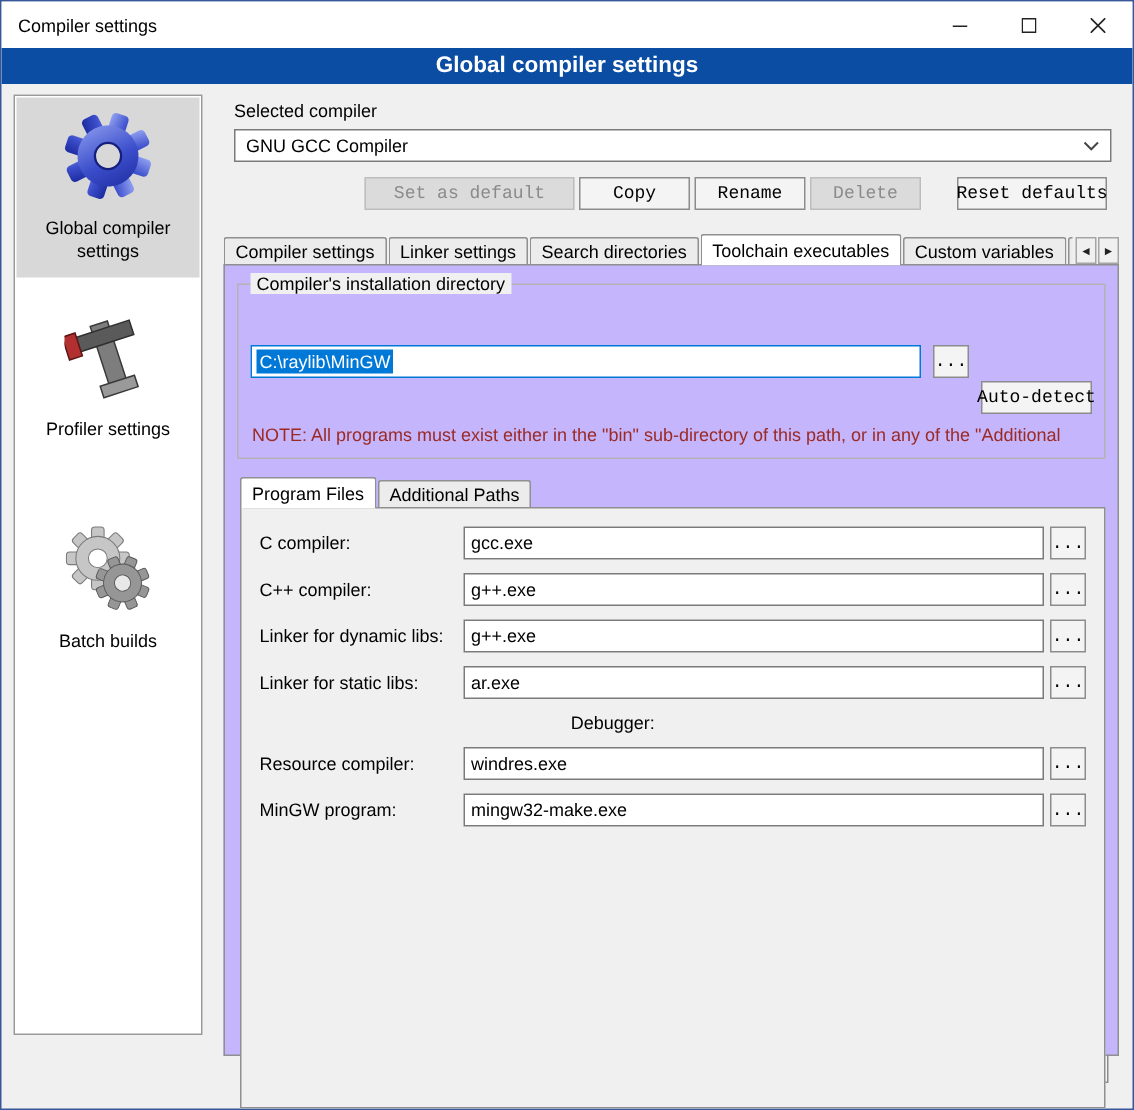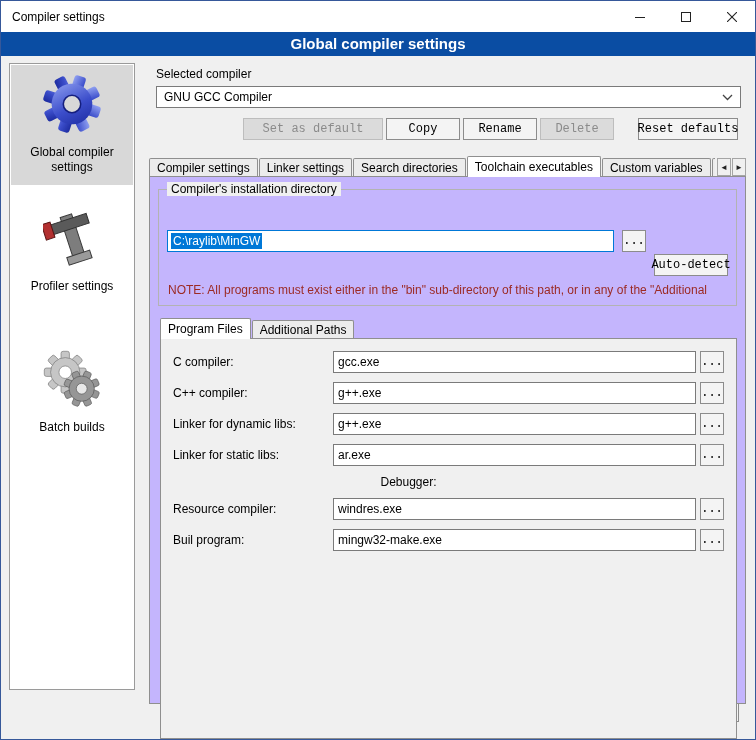--- a/index.html
+++ b/index.html
@@ -57,21 +57,21 @@
   .dir-input{flex:1;height:22px;border:1px solid #0078d7;background:#fff;display:flex;
     align-items:center;padding:0 3px;overflow:hidden;white-space:nowrap;cursor:text;}
   .dir-input .sel{background:var(--selection-bg,#0078d7);color:#fff;padding:1px 2px;}
   .note{margin:7px 0 0 1px;color:var(--note-color,#9c2a24);white-space:nowrap;overflow:hidden;}
   
   .subtabstrip{position:relative;margin:12px 0 0 10px;width:577px;height:21px;display:flex;align-items:flex-end;}
   .subpanel{margin:-1px 10px 0;width:577px;height:401px;border:1px solid #8f8f8f;background:#f0f0f0;
     position:relative;z-index:1;padding:12px 12px 0;}
   .frow{display:flex;align-items:center;margin-bottom:9px;justify-content:center;}
   .flabel{width:136px;flex:none;}
-  .fctl{flex:1;display:flex;gap:4px;align-items:center;margin-left:24px;}
+  .fctl{flex:1;display:flex;gap:4px;align-items:center;}
   input.txt{flex:1;height:22px;border:1px solid #7a7a7a;background:#fff;padding:0 4px;
     font-family:"Liberation Sans",sans-serif;font-size:12px;}
   .combo2{flex:1;height:22px;border:1px solid #7a7a7a;background:#e9e9e9;display:flex;
     align-items:center;padding:0 7px;cursor:default;}
   .combo2 .chev{margin-left:auto;display:flex;}
   
   .footer{position:absolute;right:16px;bottom:17px;display:flex;gap:10px;}
 </style>
 </head>
 <body>
@@ -263,21 +263,21 @@
 
         <div class="frow">
           <span class="flabel">Resource compiler:</span>
           <span class="fctl">
             <input class="txt" type="text" value="windres.exe" style="">
             <span class="btn browse">...</span>
           </span>
         </div>
 
         <div class="frow">
-          <span class="flabel">Buil program:</span>
+          <span class="flabel">MinGW program:</span>
           <span class="fctl">
             <input class="txt" type="text" value="mingw32-make.exe" style="">
             <span class="btn browse">...</span>
           </span>
         </div>
 
       </div>
     </div>
   </div>
 

